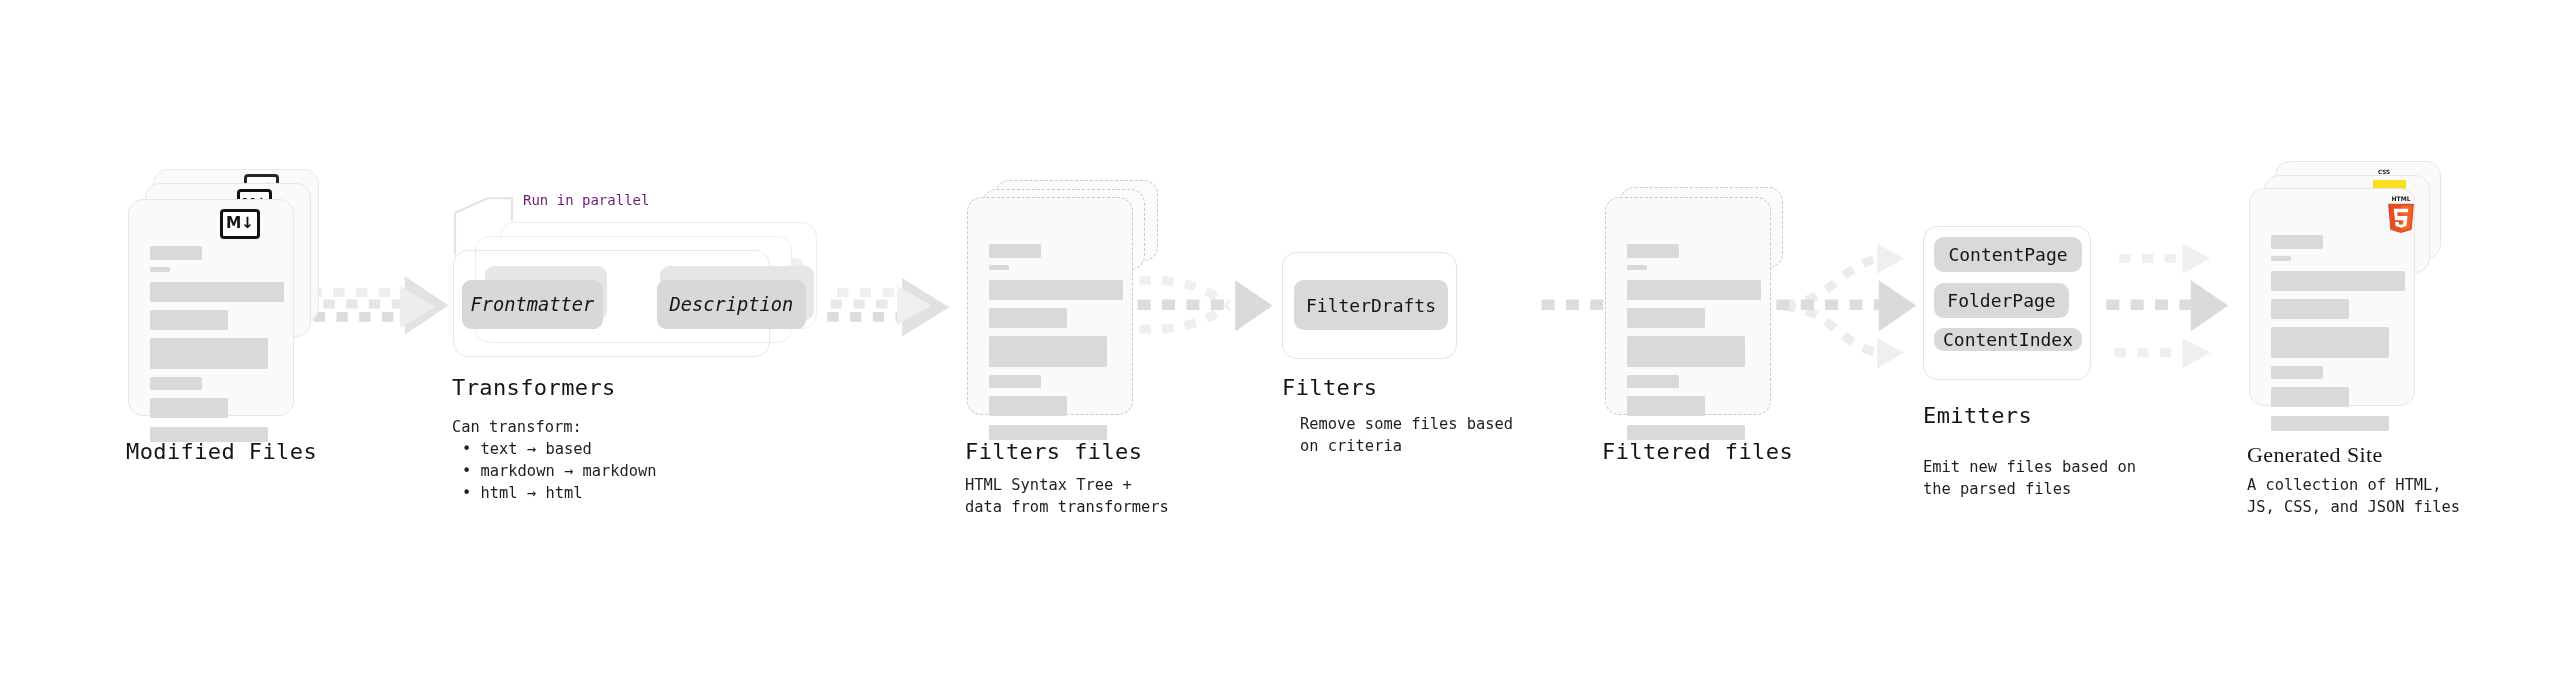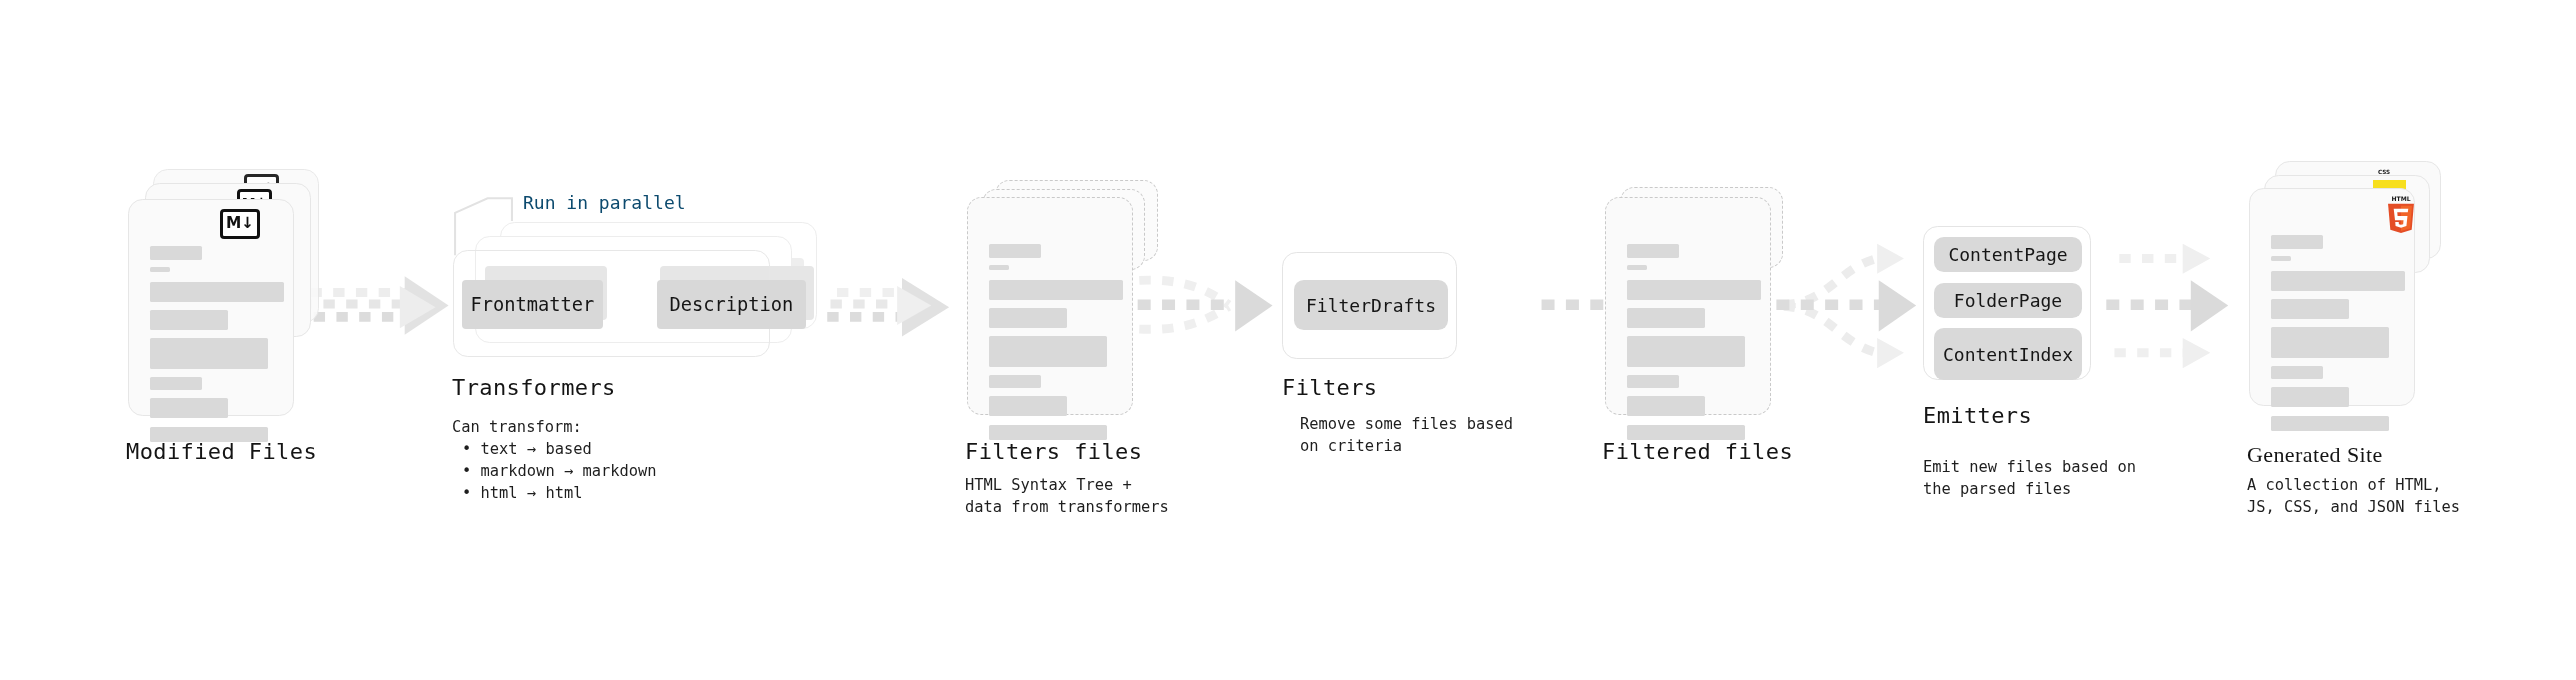--- a/index.html
+++ b/index.html
@@ -13,31 +13,31 @@
   .doc.dashed{border:1.6px dashed #c9c9c9;background:#fafafa;}
   .doc .bars{position:absolute;left:21px;right:21px;top:37px;}
   .bar{background:#d9d9d9;border-radius:1.6px;margin-bottom:6.5px;}
 
   
   .title{position:absolute;font-size:22px;letter-spacing:0.4px;color:#141414;white-space:nowrap;}
   .sub{position:absolute;font-size:15.4px;line-height:22px;color:#1e1e1e;white-space:pre;}
 
   
   .tcard{position:absolute;border:1.6px solid #ededed;border-radius:14.6px;background:#ffffff;box-sizing:border-box;}
-  .chip{position:absolute;border-radius:4px;display:flex;align-items:center;justify-content:center;
-        font-size:18.7px;color:#1b1b1b;box-sizing:border-box;white-space:nowrap;}
+  .chip{position:absolute;border-radius:9px;display:flex;align-items:center;justify-content:center;
+        font-size:18.7px;color:#1b1b1b;box-sizing:border-box;white-space:nowrap;font-style:italic;}
   .chip.g1{background:#eeeeee;color:transparent;}
   .chip.g2{background:#e6e6e6;color:transparent;}
   .chip.g3{background:#d8d8d8;color:#151515;}
 
   .box{position:absolute;border:1.6px solid #e4e4e4;border-radius:14.6px;background:#fff;box-sizing:border-box;}
   .pill{position:absolute;background:#d9d9d9;border-radius:9.8px;display:flex;align-items:center;
         justify-content:center;font-size:18px;color:#161616;white-space:nowrap;}
 
-  .parallel-label{position:absolute;font-size:18px;color:#0c4a6e;white-space:nowrap;}
+  .parallel-label{position:absolute;font-size:14px;color:#701a75;white-space:nowrap;}
 
   svg.lay{position:absolute;left:0;top:0;width:2576px;height:681px;pointer-events:none;}
 
   
   .mdbadge{position:absolute;width:29px;height:21px;border:3.3px solid #111;border-radius:4.1px;
            display:flex;align-items:center;justify-content:center;background:#fff;
            font-family:"DejaVu Sans","Liberation Sans",sans-serif;font-weight:bold;font-size:14px;color:#111;line-height:1;}
   .mdbadge.ghost{border-color:#111;}
 
   .html5{position:absolute;width:32.5px;height:37px;}
@@ -207,22 +207,22 @@
         <div class="bar" style="width:118px;height:15.4px;"></div>
       </div>
     </div>
 
     <div class="title" style="left:1602px;top:439px;">Filtered files</div>
   </div>
 
   <div>
     <div class="box" style="left:1923px;top:226px;width:168px;height:154px;"></div>
     <div class="pill" style="left:1934px;top:237px;width:148px;height:35px;">ContentPage</div>
-    <div class="pill" style="left:1934px;top:283px;width:148px;height:35px;">FolderPage</div>
-    <div class="pill" style="left:1934px;top:328px;width:148px;height:52px;">ContentIndex</div>
+    <div class="pill" style="left:1934px;top:283px;width:135px;height:35px;">FolderPage</div>
+    <div class="pill" style="left:1934px;top:328px;width:148px;height:23px;">ContentIndex</div>
 
     <div class="title" style="left:1923px;top:403px;">Emitters</div>
     <div class="sub" style="left:1923px;top:456px;">Emit new files based on
 the parsed files</div>
   </div>
 
   <div>
     <div class="doc" style="left:2275px;top:161px;width:166px;height:98px;"></div>
     <div class="cssbadge" style="left:2370px;top:166px;">
       <svg width="28" height="11.4" viewBox="0 0 34 14">

